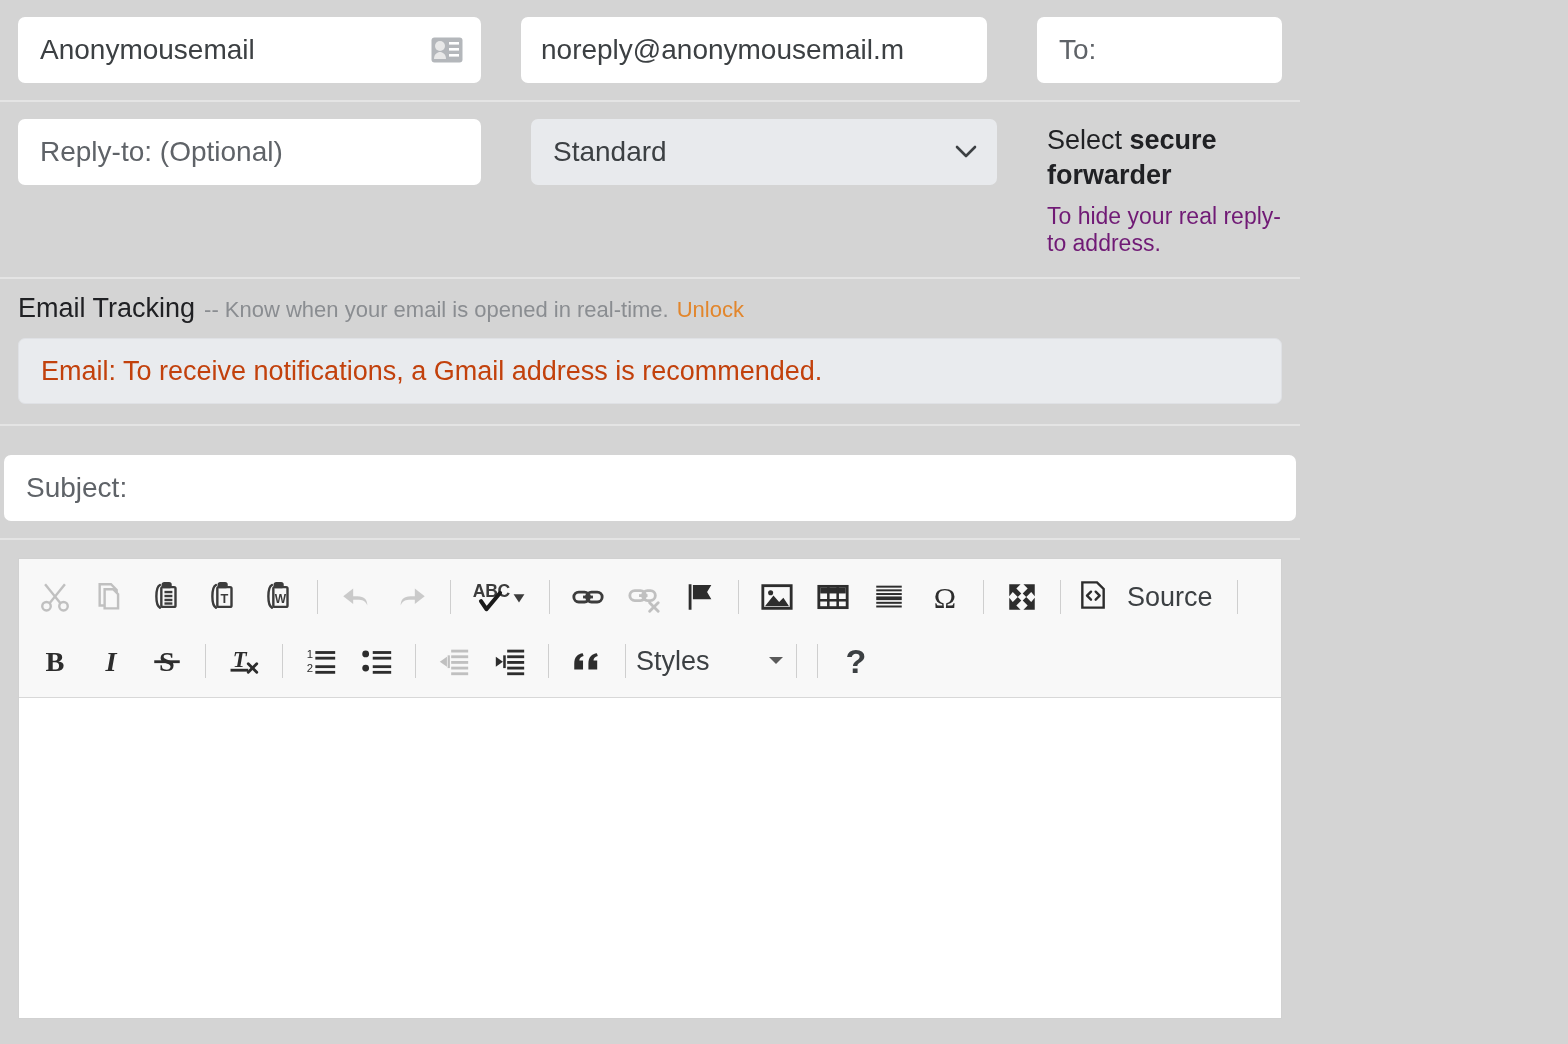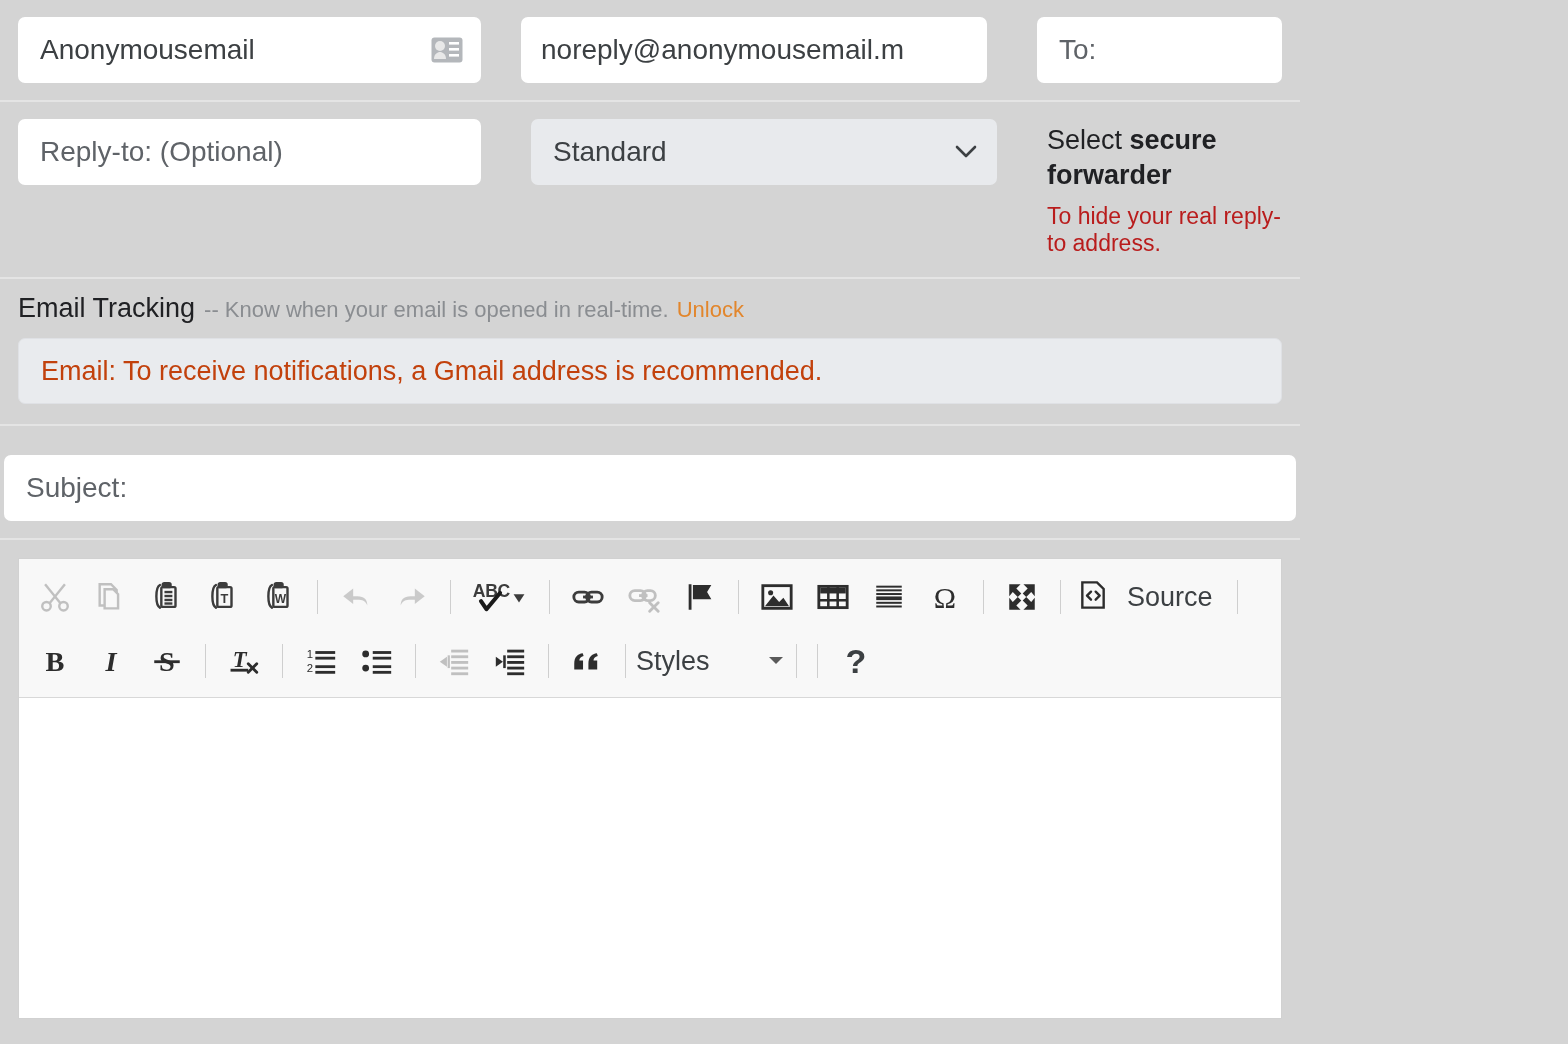--- a/index.html
+++ b/index.html
@@ -67,21 +67,21 @@
   }
   .sel-wrap .sel-txt { font-size: 28px; color: #3c4043; }
   .chev {
     position: absolute; right: 20px; top: 50%;
     transform: translateY(-50%);
     width: 22px; height: 14px;
   }
   .info-block { margin-left: 50px; padding-top: 4px; flex: 1; }
   .info-title { font-size: 27px; color: #202124; line-height: 1.3; }
   .info-title b { font-weight: bold; }
-  .info-sub { font-size: 23px; color: #b91c1c; margin-top: 10px; }
+  .info-sub { font-size: 23px; color: #701a75; margin-top: 10px; }
 
   
   .row-track { padding: 14px 18px 20px 18px; }
   .track-head { display: flex; align-items: baseline; flex-wrap: nowrap; }
   .track-title { font-size: 27px; color: #202124; }
   .track-desc { font-size: 22px; color: #8a8d91; margin-left: 9px; }
   .track-unlock { font-size: 22px; color: #e2862c; margin-left: 8px; cursor: pointer; }
   .track-input {
     margin-top: 14px;
     background: #e9ebee;

